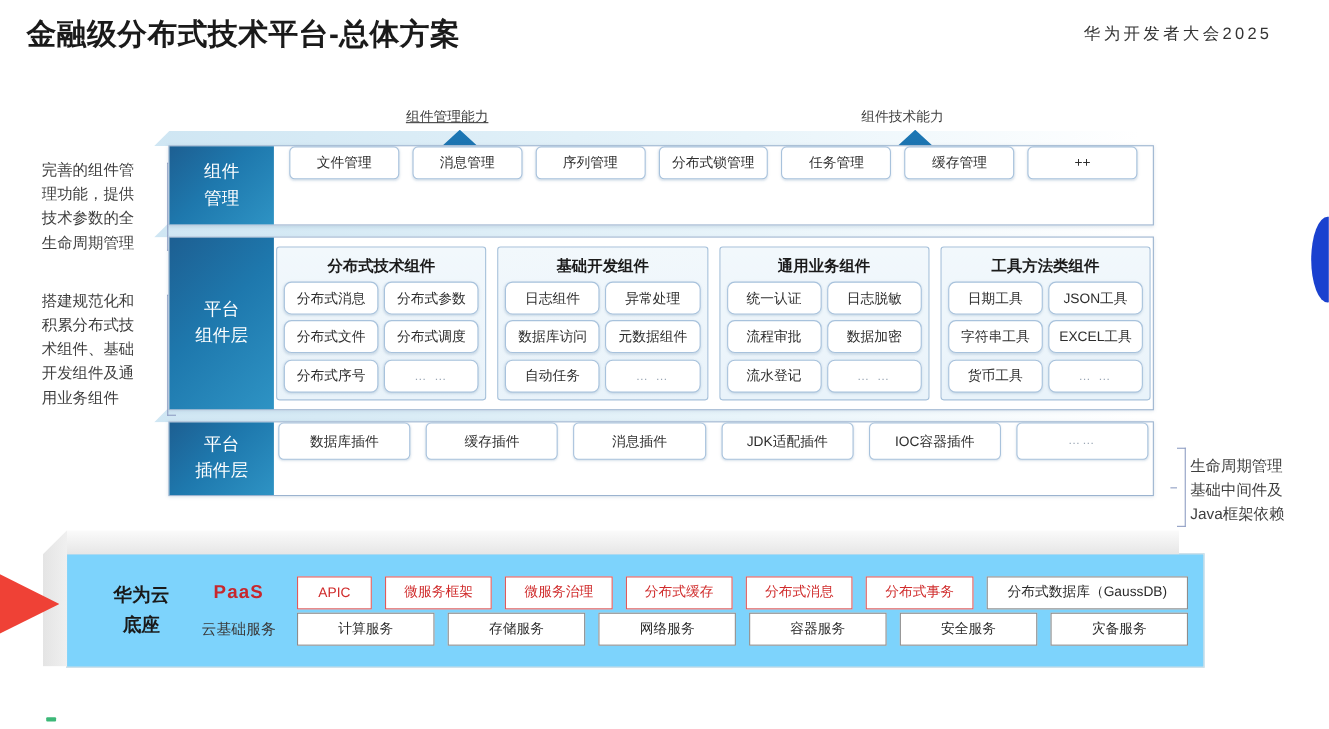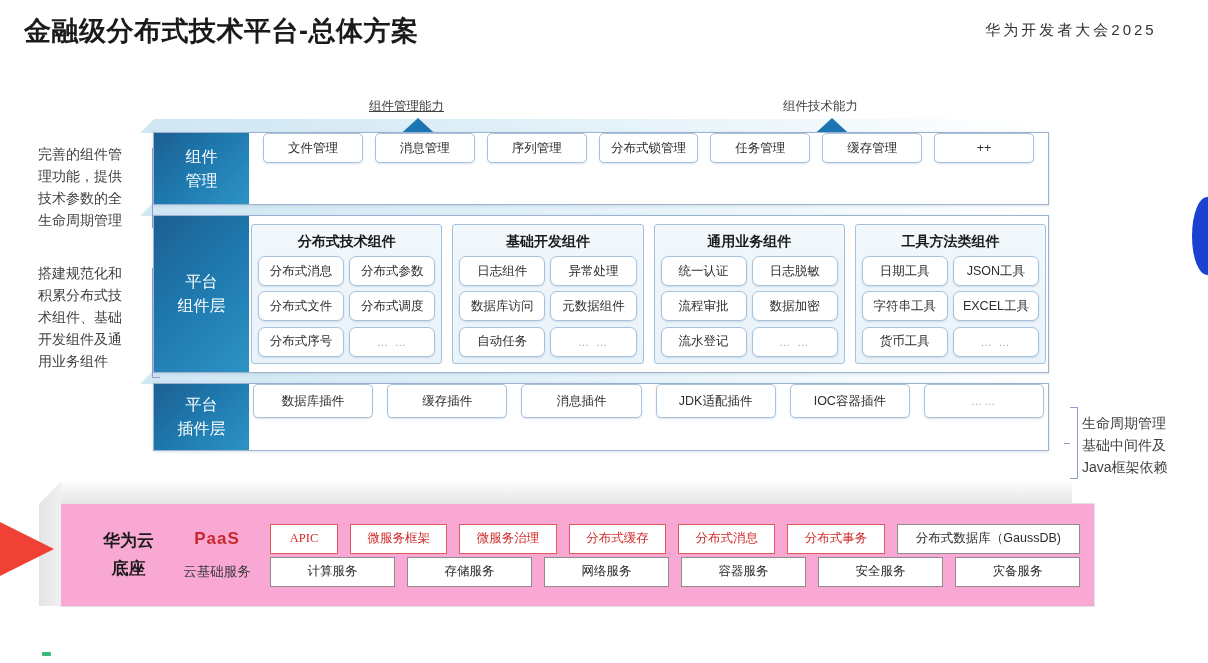--- a/index.html
+++ b/index.html
@@ -150,21 +150,21 @@
 
   
   #row-plugin{ height:68px; margin-top:10px; }
   #row-plugin .row-body{ padding:0 4px; gap:14px; }
   #row-plugin .chip{ flex:1; height:34px; }
 
   
   .base{
     position:absolute; left:60px; top:503px;
     width:1035px; height:104px;
-    background:#f9a8d4;
+    background:#7dd3fc;
     border:1px solid #e2e2e2;
   }
   .base::before{
     content:"";
     position:absolute; left:-22px; top:-22px;
     width:100%; height:22px;
     background:linear-gradient(180deg,#fbfbfb 0%,#e6e6e6 100%);
     clip-path: polygon(22px 0, 100% 0, 100% 100%, 0 100%);
   }
   .base::after{
@@ -192,21 +192,21 @@
   .lbl-cloud{ font-size:13.5px; color:#3a3a3a; }
   .base-cells{ flex:1; display:flex; gap:12px; }
   .cell{
     flex:1; height:30px;
     display:flex; align-items:center; justify-content:center;
     font-size:12.5px; background:#ffffff;
     white-space:nowrap;
   }
   .cell.red{ border:1.5px solid #e05a5a; color:#d02b2b; }
   .cell.gray{ border:1.5px solid #8d8d8d; color:#2b2b2b; }
-  .cell.narrow{ flex:0 0 68px;font-family:Liberation Serif, serif; }
+  .cell.narrow{ flex:0 0 68px; }
   .cell.wide{ flex:1.9; }
 </style>
 </head>
 <body>
 
 <div class="page-title">金融级分布式技术平台-总体方案</div>
 
 <div class="hdc-logo">
   <div class="hdc-sub">华为开发者大会2025</div>
 </div>

